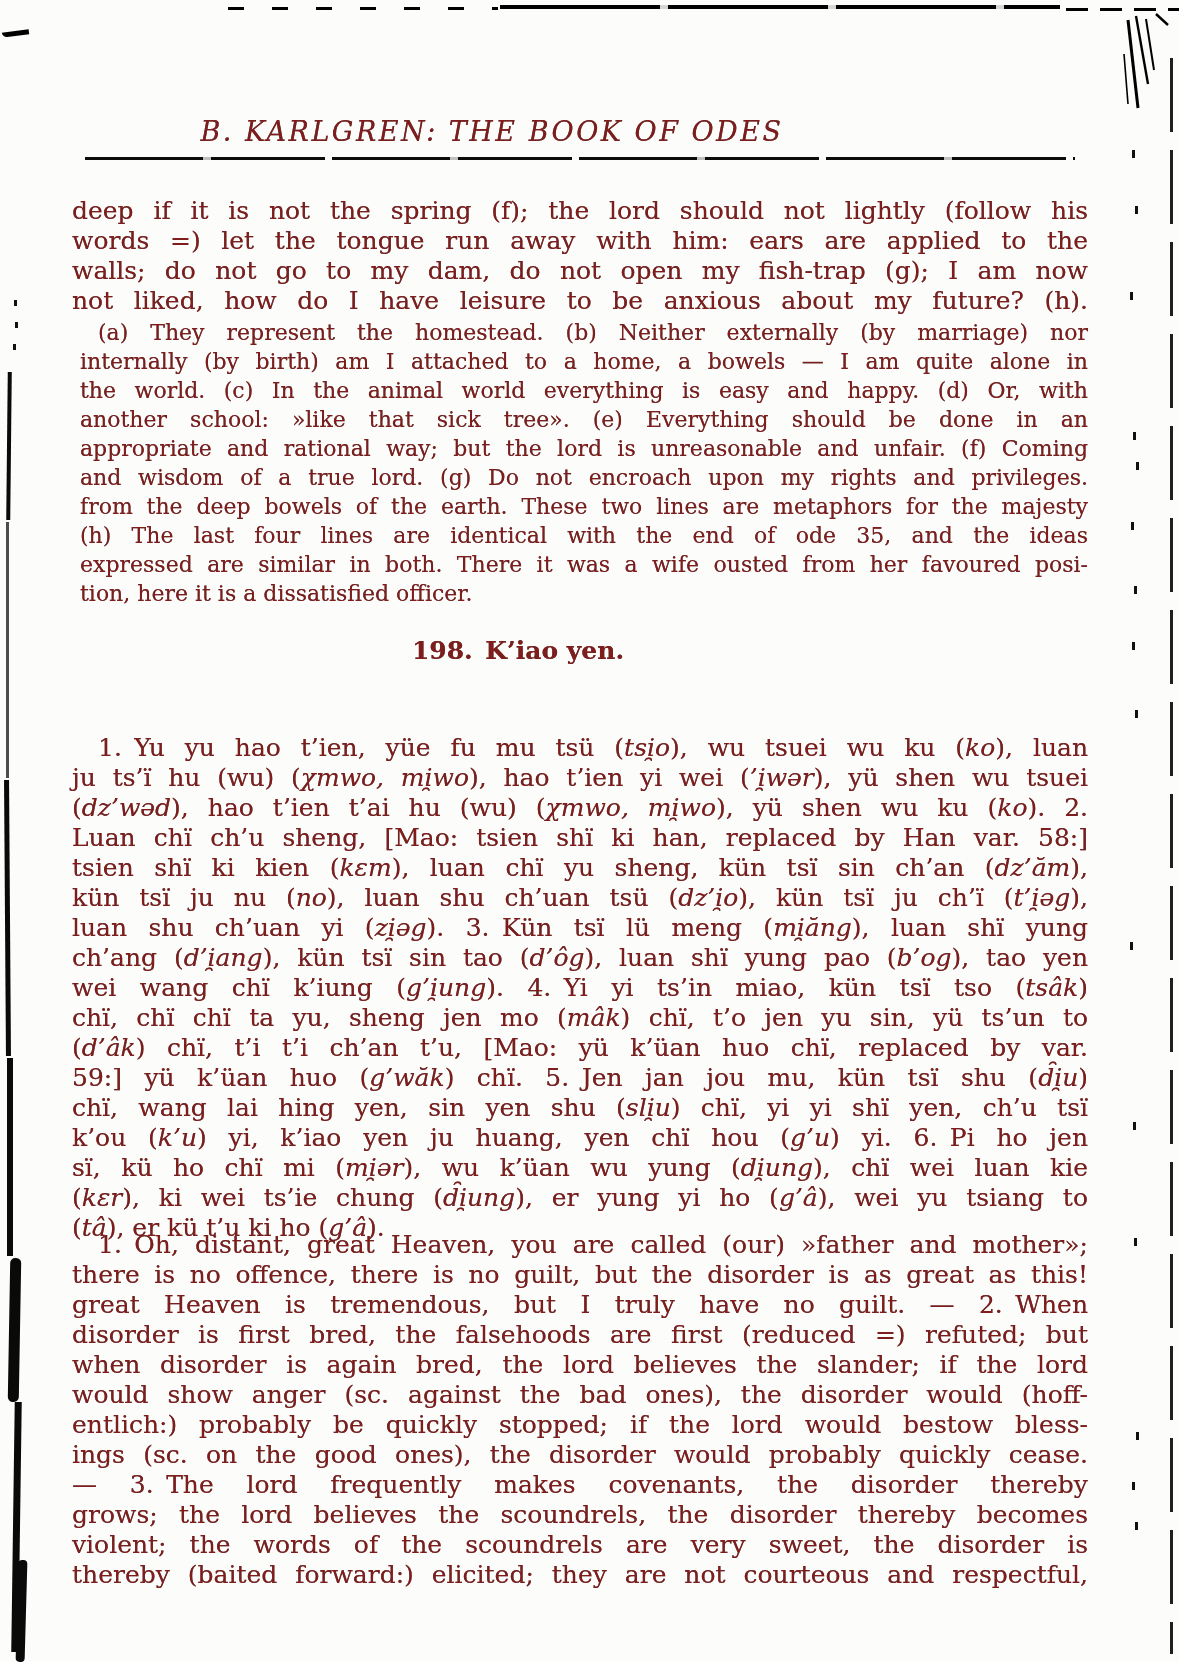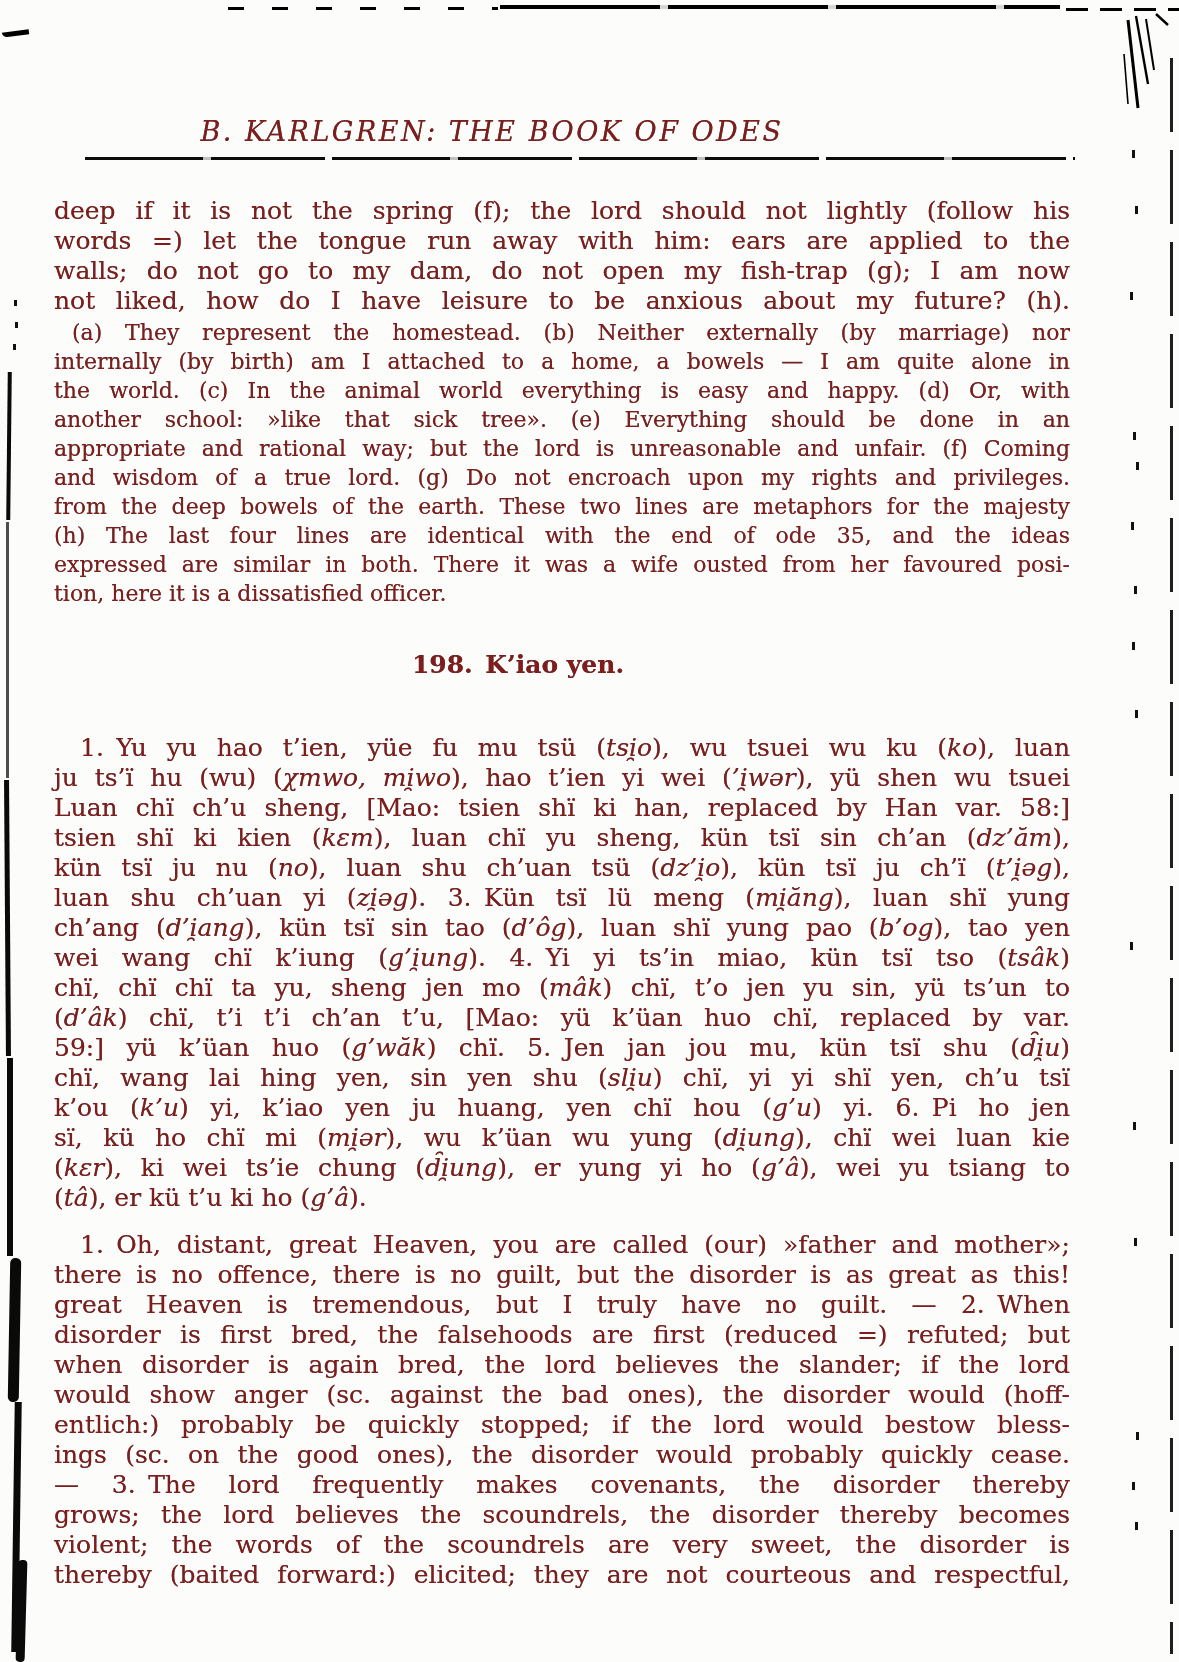--- a/index.html
+++ b/index.html
@@ -23,36 +23,36 @@
     font-size:27px;
     letter-spacing:2.5px;
     white-space:nowrap;
     text-shadow:0 0 .4px rgba(0,0,0,.65);
   }
   .rule{
     position:absolute;top:157px;left:85px;width:990px;height:3px;
     background:repeating-linear-gradient(90deg,#0c0c0c 0 118px,rgba(12,12,12,.25) 118px 126px,#0c0c0c 126px 240px,rgba(12,12,12,0) 240px 247px);
   }
   
-  .para{position:absolute;left:54px;width:1016px;}
+  .para{position:absolute;left:72px;width:1016px;}
   .para .line{
     text-align:justify;
     text-align-last:justify;
     height:30px;
     line-height:30px;
     white-space:nowrap;
     text-shadow:0 0 .35px rgba(0,0,0,.6);
   }
   .para .line.last{text-align-last:left;}
   .opening{top:196px;font-size:25px;}
   .notes{top:318px;font-size:22px;}
-  .notes .line{height:29px;line-height:29px;}
+  .notes .line{height:29px;line-height:29px;margin-left:8px;}
   .notes .line:first-child{text-indent:18px;}
   .ode-heading{
-    position:absolute;top:650px;left:72px;width:1016px;
+    position:absolute;top:636px;left:72px;width:1016px;
     text-align:center;font-weight:bold;font-size:25px;line-height:30px;
     transform:translateX(-62px);
     text-shadow:0 0 .4px rgba(0,0,0,.65);
   }
   .translit{top:692px;font-size:25px;margin-top:41px;}
   .translit .line:first-child{text-indent:26px;}
   .translation{top:1230px;font-size:25px;}
   .translation .line:first-child{text-indent:26px;}
   
   .art{position:absolute;pointer-events:none;}
@@ -111,20 +111,21 @@
       <div class="line">(h) The last four lines are identical with the end of ode 35, and the ideas</div>
       <div class="line">expressed are similar in both. There it was a wife ousted from her favoured posi-</div>
       <div class="line last">tion, here it is a dissatisfied officer.</div>
     </div>
 
   <div class="ode-heading">198. K’iao yen.</div>
 
   <div class="para translit">
       <div class="line">1. Yu yu hao t’ien, yüe fu mu tsü (<i>tsi̯o</i>), wu tsuei wu ku (<i>ko</i>), luan</div>
       <div class="line">ju ts’ï hu (wu) (<i>χmwo, mi̯wo</i>), hao t’ien yi wei (<i>’i̯wər</i>), yü shen wu tsuei</div>
+      <div class="line">(<i>dz’wəd</i>), hao t’ien t’ai hu (wu) (<i>χmwo, mi̯wo</i>), yü shen wu ku (<i>ko</i>). 2.</div>
       <div class="line">Luan chï ch’u sheng, [Mao: tsien shï ki han, replaced by Han var. 58:]</div>
       <div class="line">tsien shï ki kien (<i>kɛm</i>), luan chï yu sheng, kün tsï sin ch’an (<i>dz’ăm</i>),</div>
       <div class="line">kün tsï ju nu (<i>no</i>), luan shu ch’uan tsü (<i>dz’i̯o</i>), kün tsï ju ch’ï (<i>t’i̯əg</i>),</div>
       <div class="line">luan shu ch’uan yi (<i>zi̯əg</i>). 3. Kün tsï lü meng (<i>mi̯ăng</i>), luan shï yung</div>
       <div class="line">ch’ang (<i>d’i̯ang</i>), kün tsï sin tao (<i>d’ôg</i>), luan shï yung pao (<i>b’og</i>), tao yen</div>
       <div class="line">wei wang chï k’iung (<i>g’i̯ung</i>). 4. Yi yi ts’in miao, kün tsï tso (<i>tsâk</i>)</div>
       <div class="line">chï, chï chï ta yu, sheng jen mo (<i>mâk</i>) chï, t’o jen yu sin, yü ts’un to</div>
       <div class="line">(<i>d’âk</i>) chï, t’i t’i ch’an t’u, [Mao: yü k’üan huo chï, replaced by var.</div>
       <div class="line">59:] yü k’üan huo (<i>g’wăk</i>) chï. 5. Jen jan jou mu, kün tsï shu (<i>d̑i̯u</i>)</div>
       <div class="line">chï, wang lai hing yen, sin yen shu (<i>sli̯u</i>) chï, yi yi shï yen, ch’u tsï</div>

